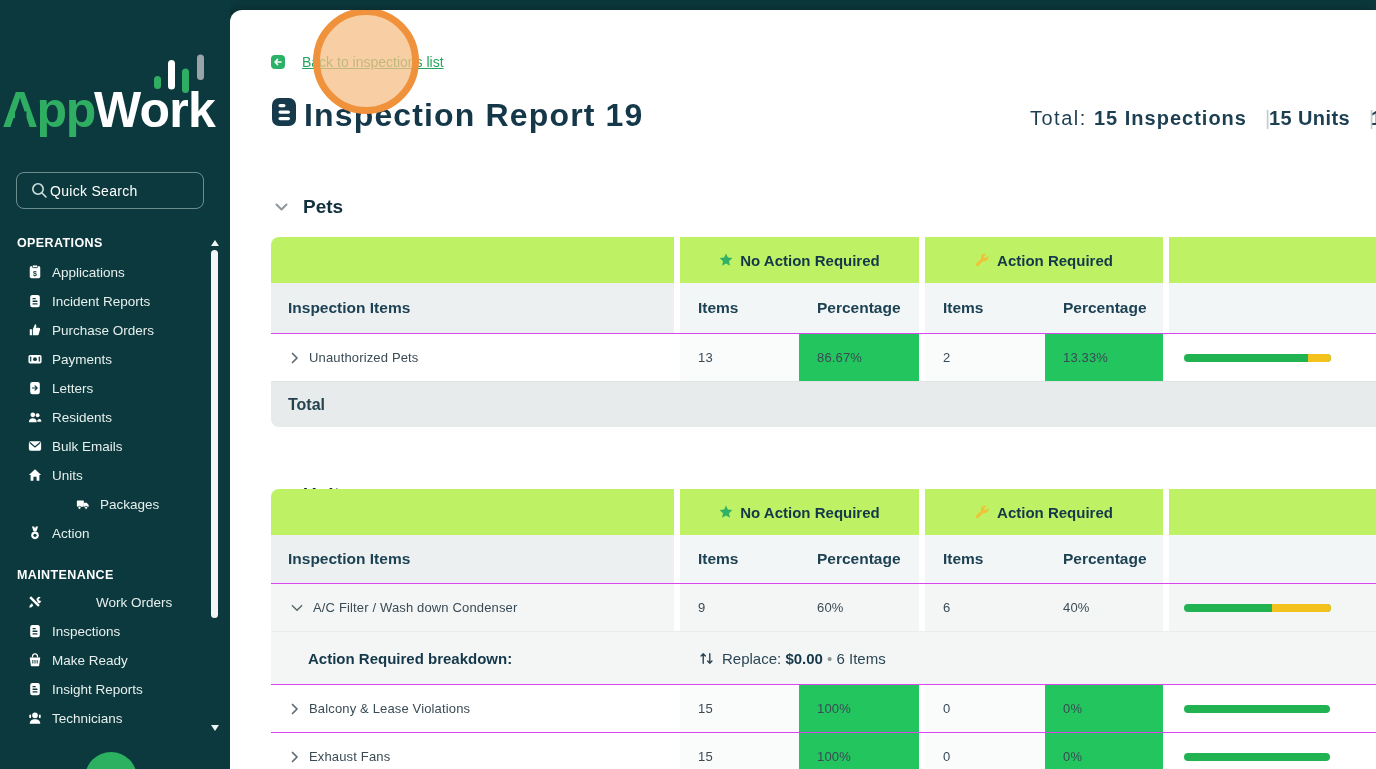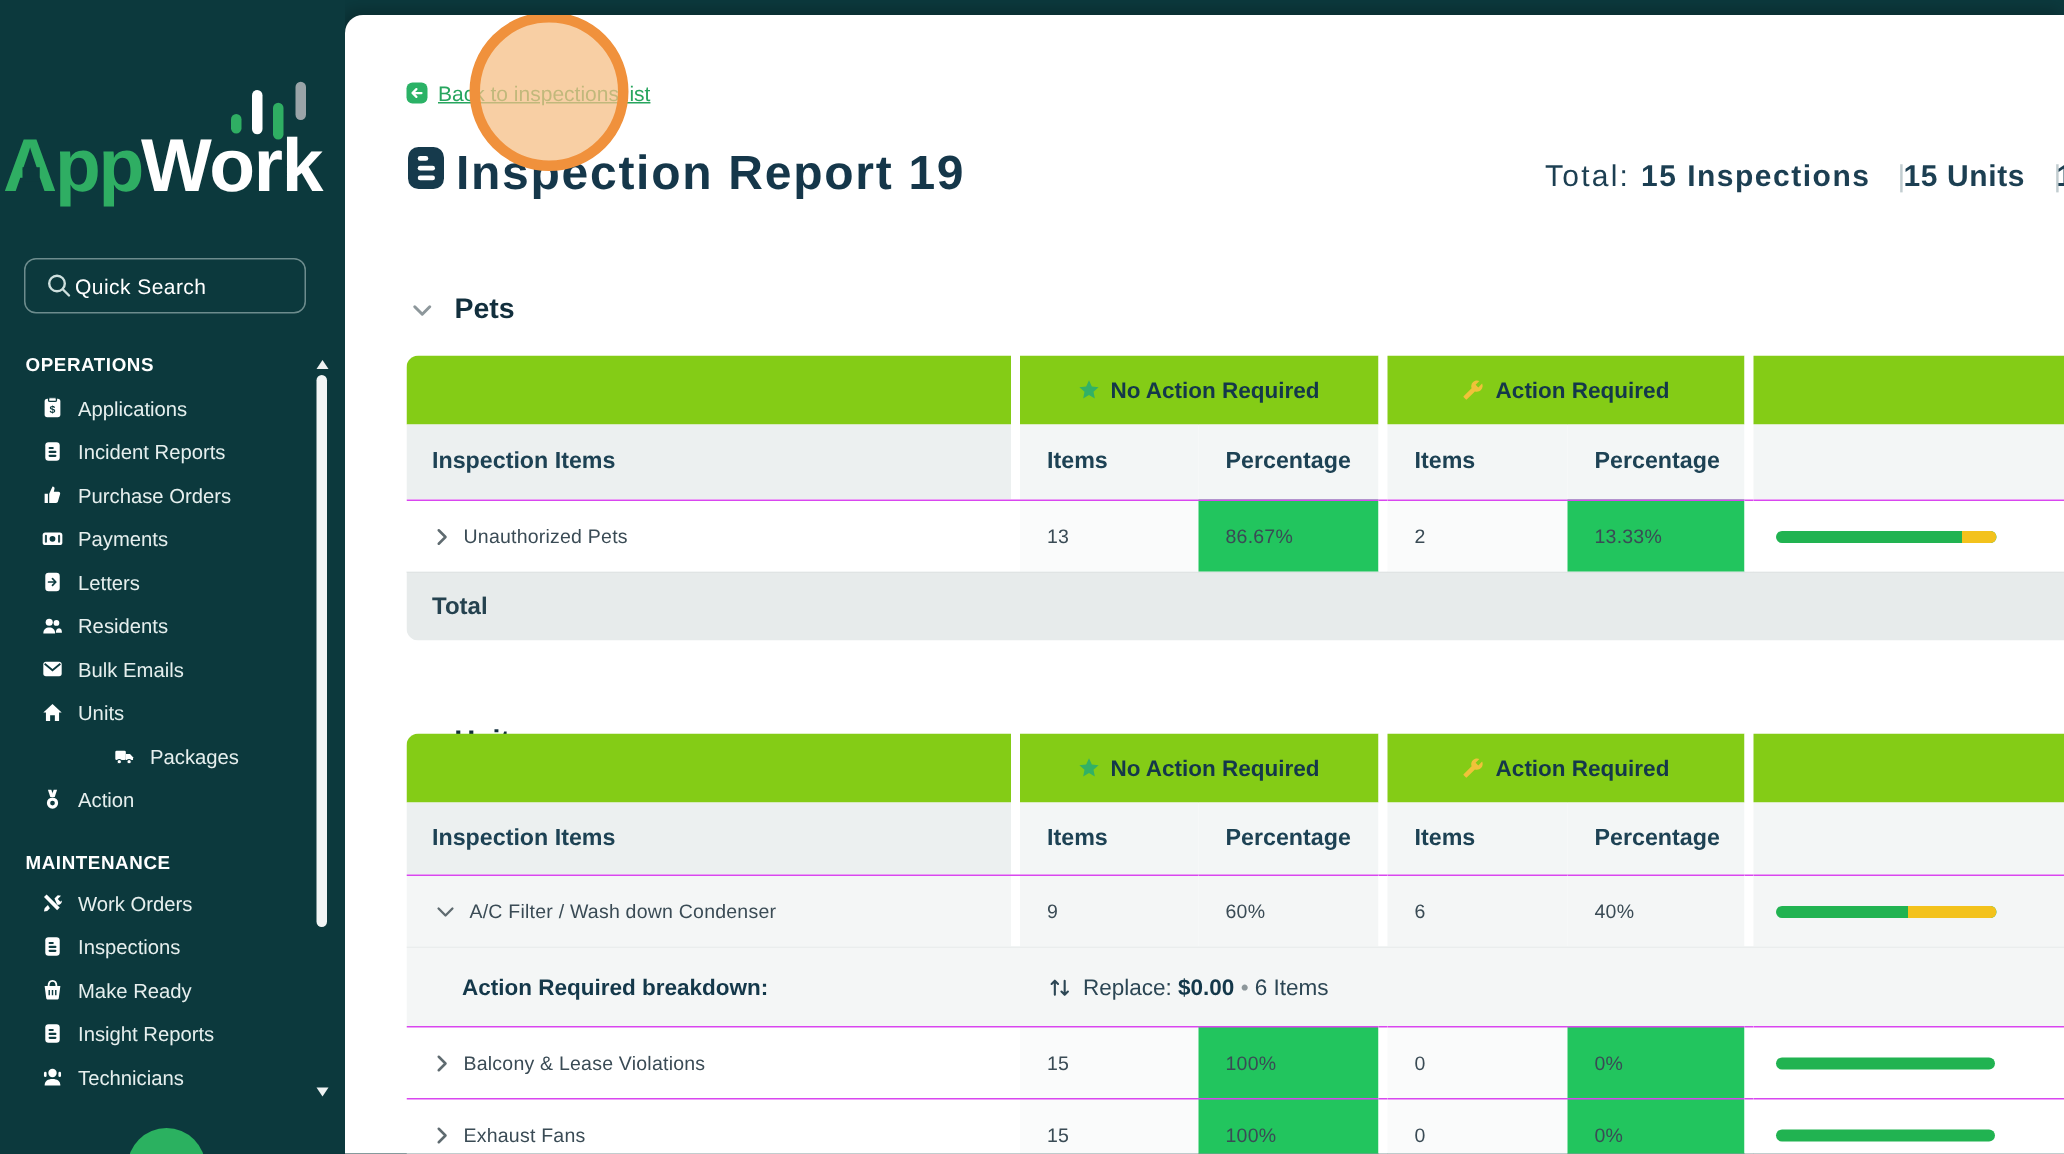--- a/index.html
+++ b/index.html
@@ -13,39 +13,39 @@
 .navitem { position:absolute; left:0; width:210px; height:29px; display:flex; align-items:center; }
 .navitem .ic { width:15px; height:15px; margin-left:27px; display:flex; align-items:center; justify-content:center; }
 .navitem .t { color:#e6efee; font-size:13.5px; margin-left:10px; }
 #sbar-thumb { position:absolute; left:211px; top:250px; width:7px; height:368px; background:#f2f5f5; border-radius:4px; }
 .tri { position:absolute; width:0; height:0; }
 
 #content { position:absolute; left:230px; top:10px; width:1146px; height:759px; background:#ffffff; border-top-left-radius:12px; overflow:hidden; box-shadow:-3px -3px 10px rgba(0,0,0,0.22); }
 
 #backlink { position:absolute; left:41px; top:42px; height:20px; display:flex; align-items:center; }
 #backlink .bicon { width:14px; height:14px; border-radius:4px; background:#2bb266; color:#fff; display:flex; align-items:center; justify-content:center; }
-#backlink .btext { color:#27a55e; font-size:14px; text-decoration:underline; margin-left:7px; }
+#backlink .btext { color:#27a55e; font-size:14px; text-decoration:underline; margin-left:17px; }
 #circle { position:absolute; left:83px; top:-2px; width:106px; height:106px; border-radius:50%; background:rgba(246,191,134,0.75); border:7px solid #f0913c; z-index:10; }
 
 #hicon { position:absolute; left:42px; top:88px; }
 #h1 { position:absolute; left:74px; top:87px; font-size:32px; font-weight:bold; color:#15374a; letter-spacing:1.15px; }
 #totals { position:absolute; left:800px; top:97px; font-size:20px; color:#1c3f52; white-space:nowrap; }
 #totals .sep { color:#c2cdd0; padding:0; }
 #totals b { font-weight:bold; }
 #totals .sep { color:#c2cdd0; font-weight:normal; padding:0 9px; }
 
 .secttitle { position:absolute; display:flex; align-items:center; }
 .secttitle .txt { font-size:19px; font-weight:bold; color:#122f3d; margin-left:15px; }
 
 #petstbl .ch { height:50px; }
 #petstbl .totalrow { height:46px; }
 .tbl { position:absolute; left:41px; width:1180px; border-radius:8px; overflow:hidden; }
 .trow { display:grid; grid-template-columns:403px 6px 119px 120px 6px 120px 118px 6px 262px; }
 .cell { display:flex; align-items:center; }
-.gh { background:#84cc16; height:46px; }
+.gh { background:#bef264; height:46px; }
 .ghgap { background:#ffffff; height:46px; }
 .ghlabel { display:flex; align-items:center; justify-content:center; font-size:15px; font-weight:bold; color:#14384a; }
 .ch { height:48px; font-size:15.5px; font-weight:bold; color:#1d4254; }
 .ch1 { background:#ecf0f0; padding-left:17px; }
 .chn { background:#f3f6f6; padding-left:18px; }
 .chgap { background:#ffffff; }
 .dr { height:48px; border-top:1px solid #d946ef; font-size:13px; letter-spacing:0.15px; color:#3a4b55; }
 .dc1 { background:#fff; padding-left:20px; }
 .dci { background:#fafbfb; padding-left:18px; }
 .dcp { background:#22c55e; padding-left:18px; }
@@ -175,21 +175,21 @@
         <span class="ic">
           <svg width="14" height="14" viewBox="0 0 16 16">
             <path d="M4.5 0.5 h2.6 l2 5.5 h-2.8 z" fill="#fff"></path>
             <path d="M11.5 0.5 H8.9 l-2 5.5 h2.8 z" fill="#fff"></path>
             <circle cx="8" cy="10.7" r="4.3" fill="#fff"></circle>
             <circle cx="8" cy="10.7" r="1.8" fill="#0d3a3f"></circle>
           </svg>
         </span>
         <span class="t">Action</span>
       </div>
-      <div class="navitem" style="top: 587.5px;">
+      <div class="navitem" style="top: 587.5px; gap: 44px;">
         <span class="ic">
           <svg width="14" height="14" viewBox="0 0 16 16">
             <path d="M1.5 3.5 L3.5 1.5 L13.5 11.5 L11.5 13.5 z" fill="#fff"></path>
             <path d="M9.5 4.5 L12 2 l2.5 0.5 L12 5 l2 2 1-1 c0.5 2-1.5 4-3.5 3.2 z" fill="#fff"></path>
             <path d="M4.5 9.5 L2 12 l-0.5 2.5 L4 14 l2-2" fill="#fff"></path>
           </svg>
         </span>
         <span class="t">Work Orders</span>
       </div>
       <div class="navitem" style="top: 616.5px;">

